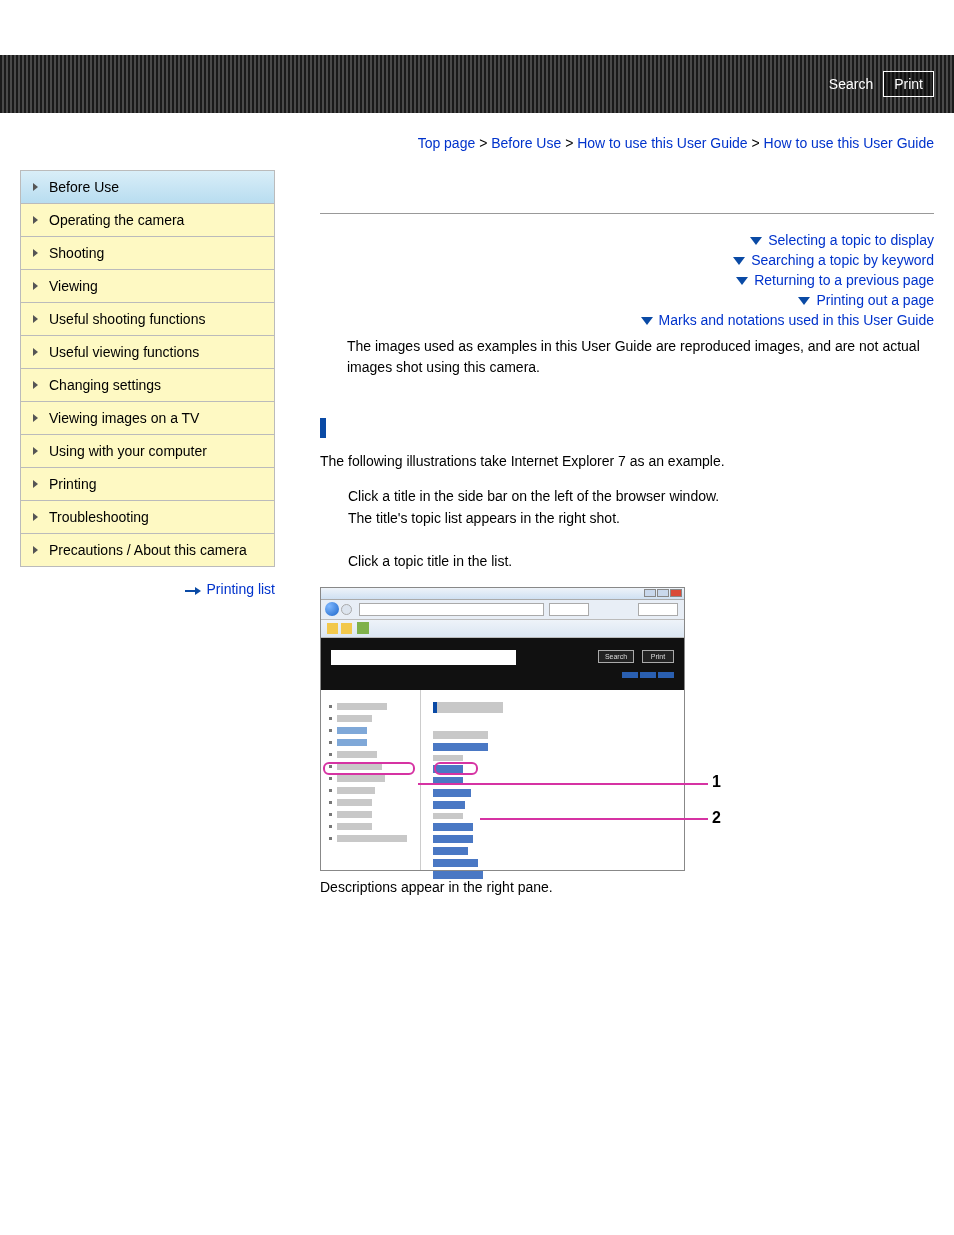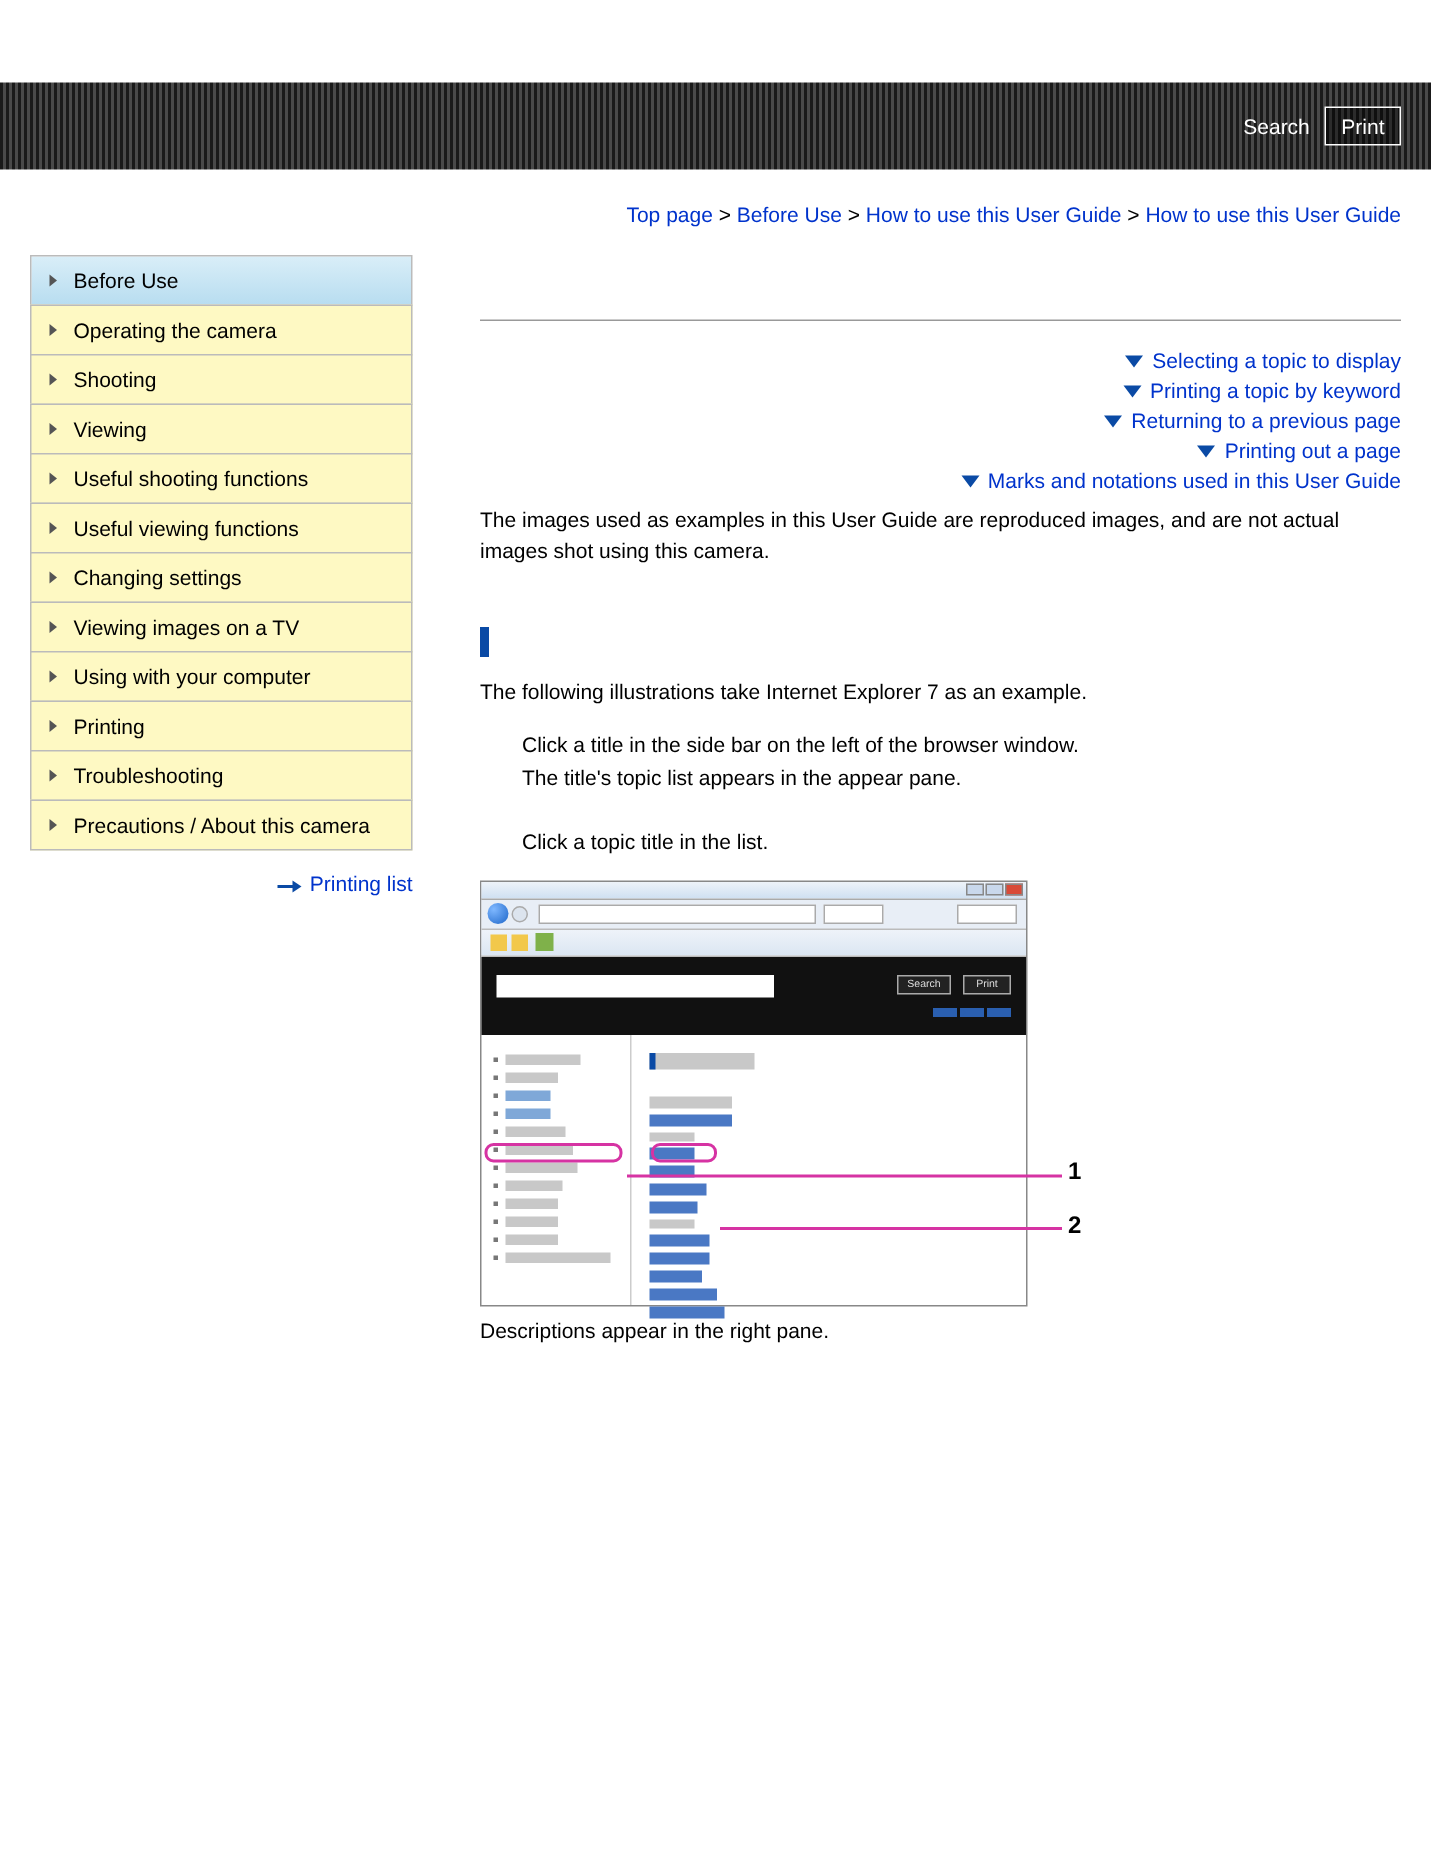--- a/index.html
+++ b/index.html
@@ -111,21 +111,21 @@
     .toc-list a { color: #0033cc; text-decoration: none; }
     .down-tri {
       display: inline-block;
       width: 0; height: 0;
       border-left: 6px solid transparent;
       border-right: 6px solid transparent;
       border-top: 8px solid #0a4aa5;
       margin-right: 6px;
       vertical-align: middle;
     }
-    .note { margin-top: 8px; line-height: 1.5; }
+    .note { margin-top: 8px; line-height: 1.5; margin-left: 27px; }
     .section-bar {
       display: inline-block;
       width: 6px; height: 20px;
       background: #0a4aa5;
       margin-top: 40px;
     }
     .body-text { margin-top: 10px; line-height: 1.5; }
     .steps { margin-left: 28px; margin-top: 14px; line-height: 1.55; }
     .after-text { margin-top: 8px; }
     .illustration {
@@ -211,33 +211,33 @@
     <div class="side-item"><span class="caret"></span><span>Precautions / About this camera</span></div>
     <div class="contents-link">
       <span class="arrow-right"></span><a href="#">Printing list</a>
     </div>
   </div>
 
   <div class="main">
     <hr class="divider">
     <ul class="toc-list">
       <li><span class="down-tri"></span><a href="#">Selecting a topic to display</a></li>
-      <li><span class="down-tri"></span><a href="#">Printing a topic by keyword</a></li>
+      <li><span class="down-tri"></span><a href="#">Searching a topic by keyword</a></li>
       <li><span class="down-tri"></span><a href="#">Returning to a previous page</a></li>
       <li><span class="down-tri"></span><a href="#">Printing out a page</a></li>
       <li><span class="down-tri"></span><a href="#">Marks and notations used in this User Guide</a></li>
     </ul>
     <p class="note">The images used as examples in this User Guide are reproduced images, and are not actual images shot using this camera.</p>
 
     <div class="section-bar"></div>
     <p class="body-text">The following illustrations take Internet Explorer 7 as an example.</p>
 
     <div class="steps">
       <div>Click a title in the side bar on the left of the browser window.</div>
-      <div>The title's topic list appears in the appear pane.</div>
+      <div>The title's topic list appears in the right shot.</div>
       <div style="margin-top:22px">Click a topic title in the list.</div>
     </div>
 
     <div class="illustration">
       <div class="illu-window">
         <div class="illu-titlebar">
               <div class="illu-winbtns">
                 <span></span>
                 <span></span>
                 <span class="close"></span>

